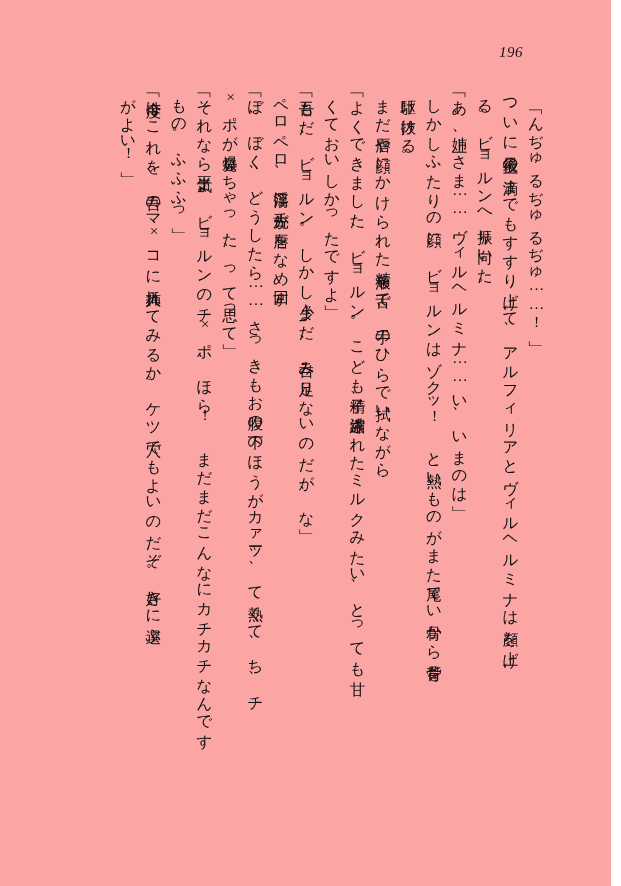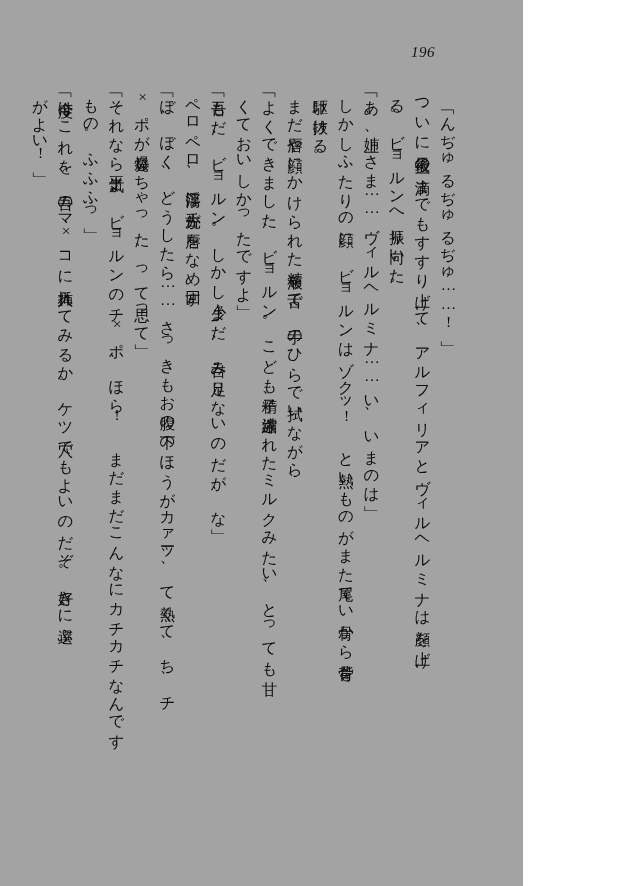--- a/index.html
+++ b/index.html
@@ -5,23 +5,23 @@
   html, body {
     margin: 0;
     padding: 0;
     background: #ffffff;
   }
   body {
     font-family: "Liberation Serif", "DejaVu Serif", serif;
   }
   .page {
     position: relative;
-    width: 523px;
+    width: 611px;
     height: 886px;
-    background: #a3a3a3;
+    background: #fca5a5;
     overflow: hidden;
     box-sizing: border-box;
   }
   .page-number {
     position: absolute;
     top: 44px;
     left: 0;
     right: 88px;
     text-align: right;
     font-family: "Liberation Serif", "DejaVu Serif", serif;

